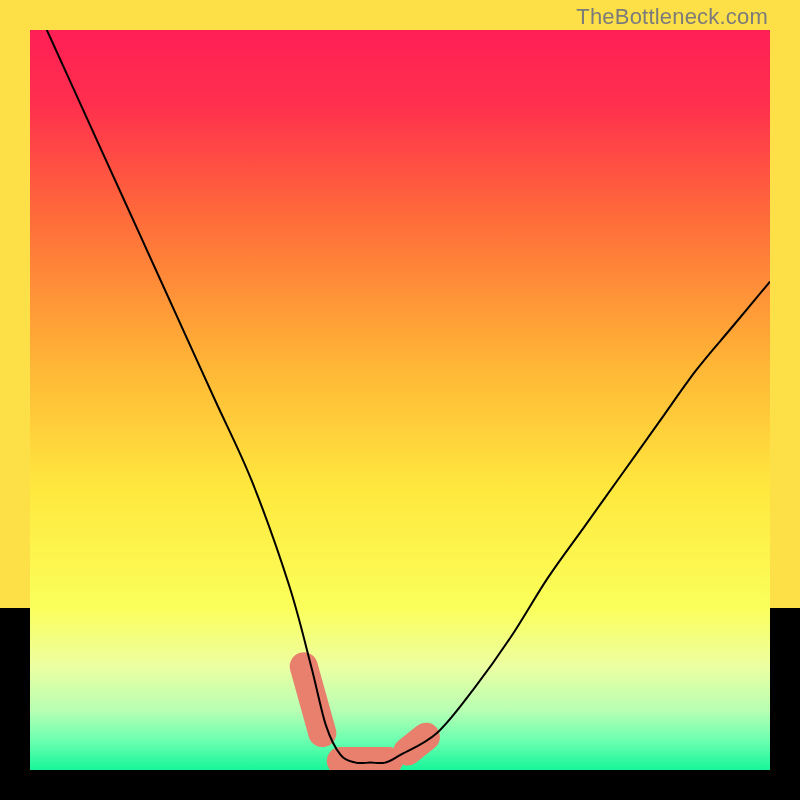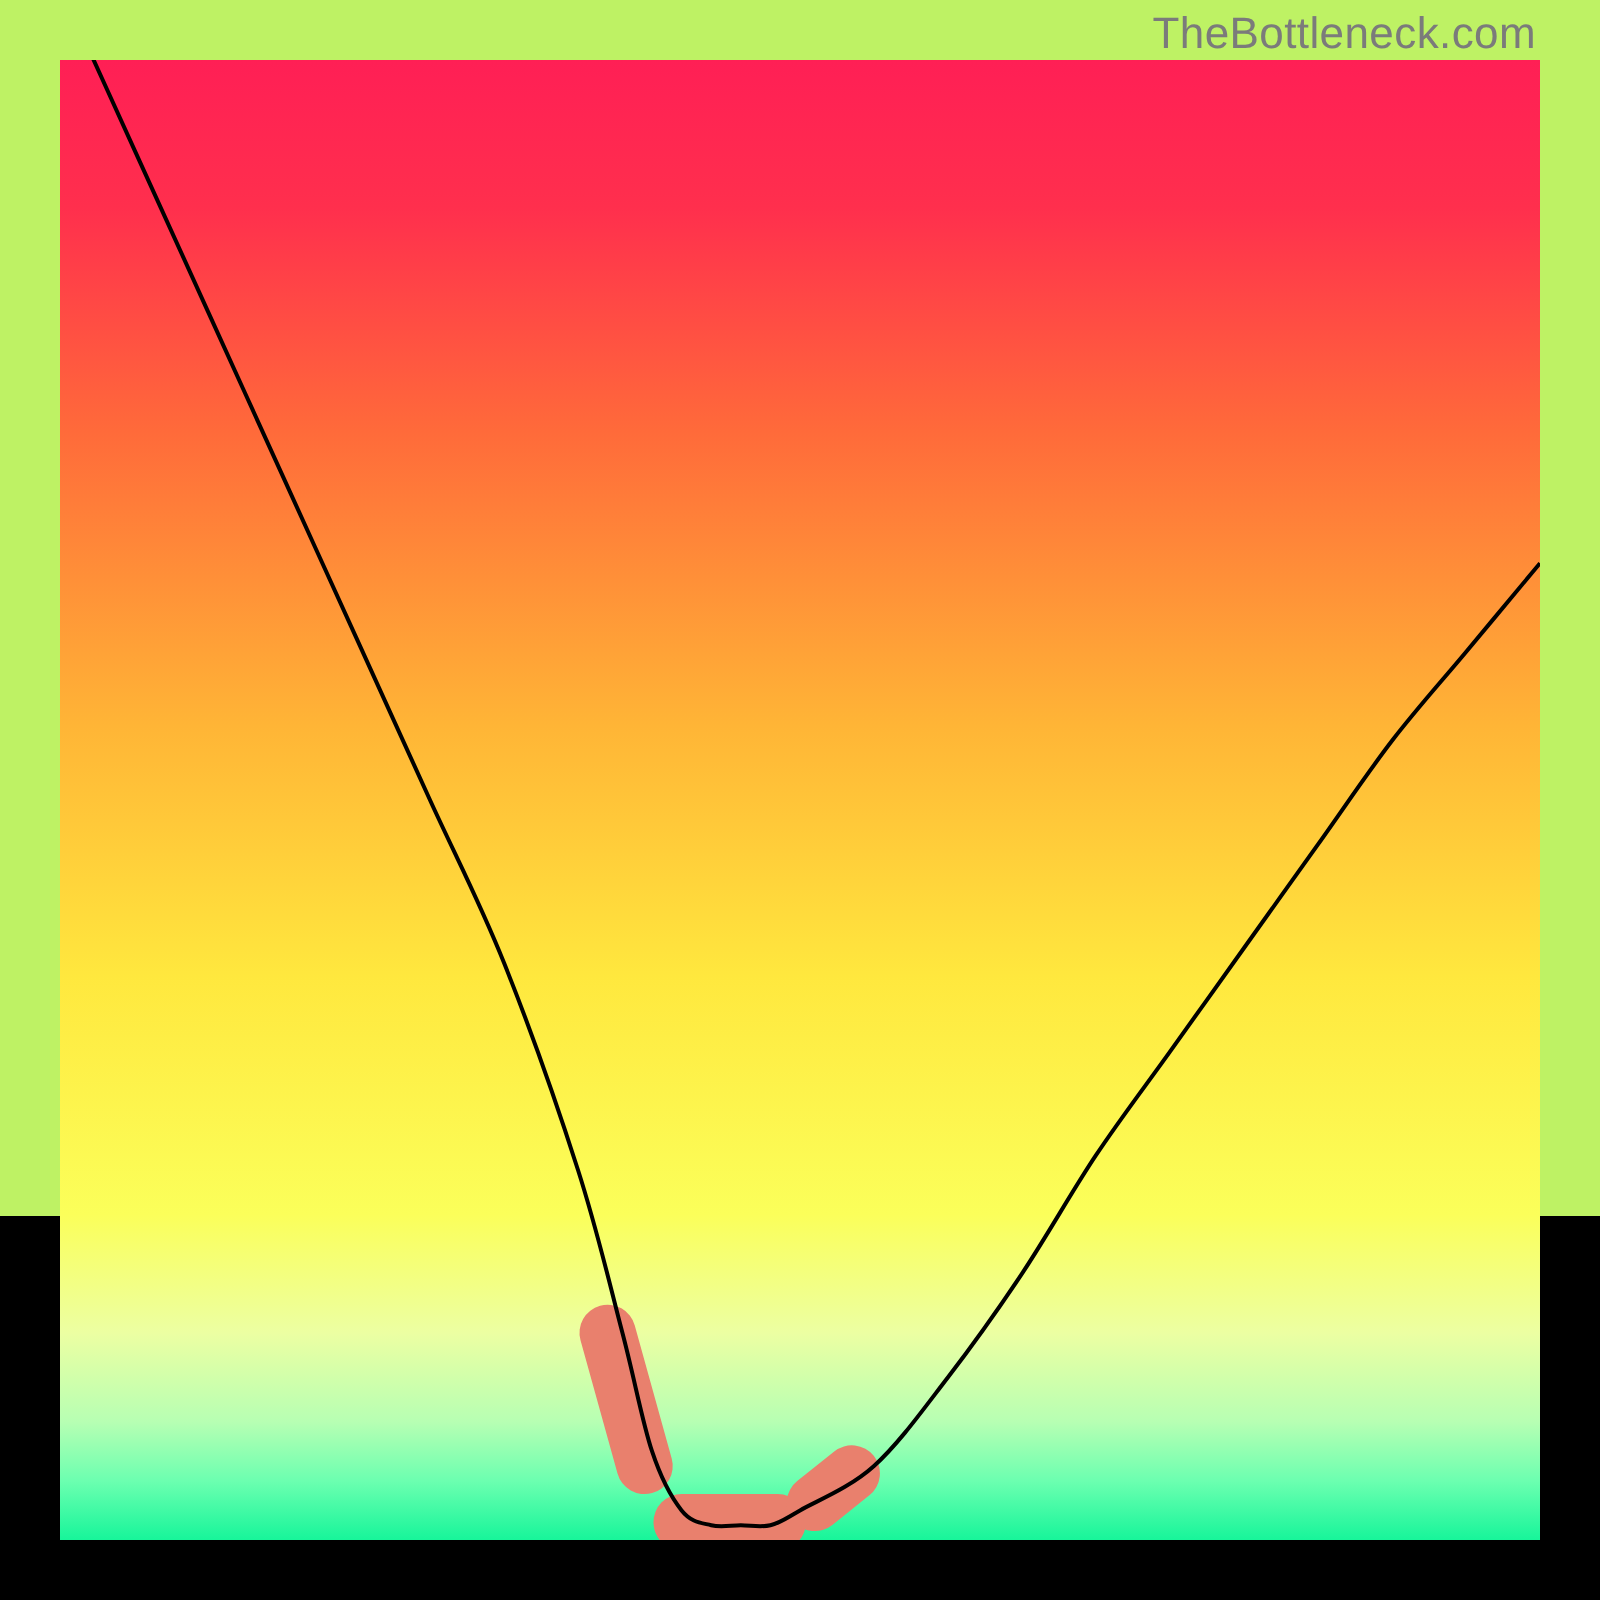--- a/index.html
+++ b/index.html
@@ -9,21 +9,21 @@
     height: 800px;
     background: #000;
     overflow: hidden;
   }
   .frame {
     position: absolute;
     left: 0;
     top: 0;
     width: 800px;
     height: 608px;
-    background: #bef264;
+    background: #fde047;
   }
   .plot-area {
     position: absolute;
     left: 30px;
     top: 30px;
     width: 740px;
     height: 740px;
     overflow: hidden;
   }
   .gradient-bg {

